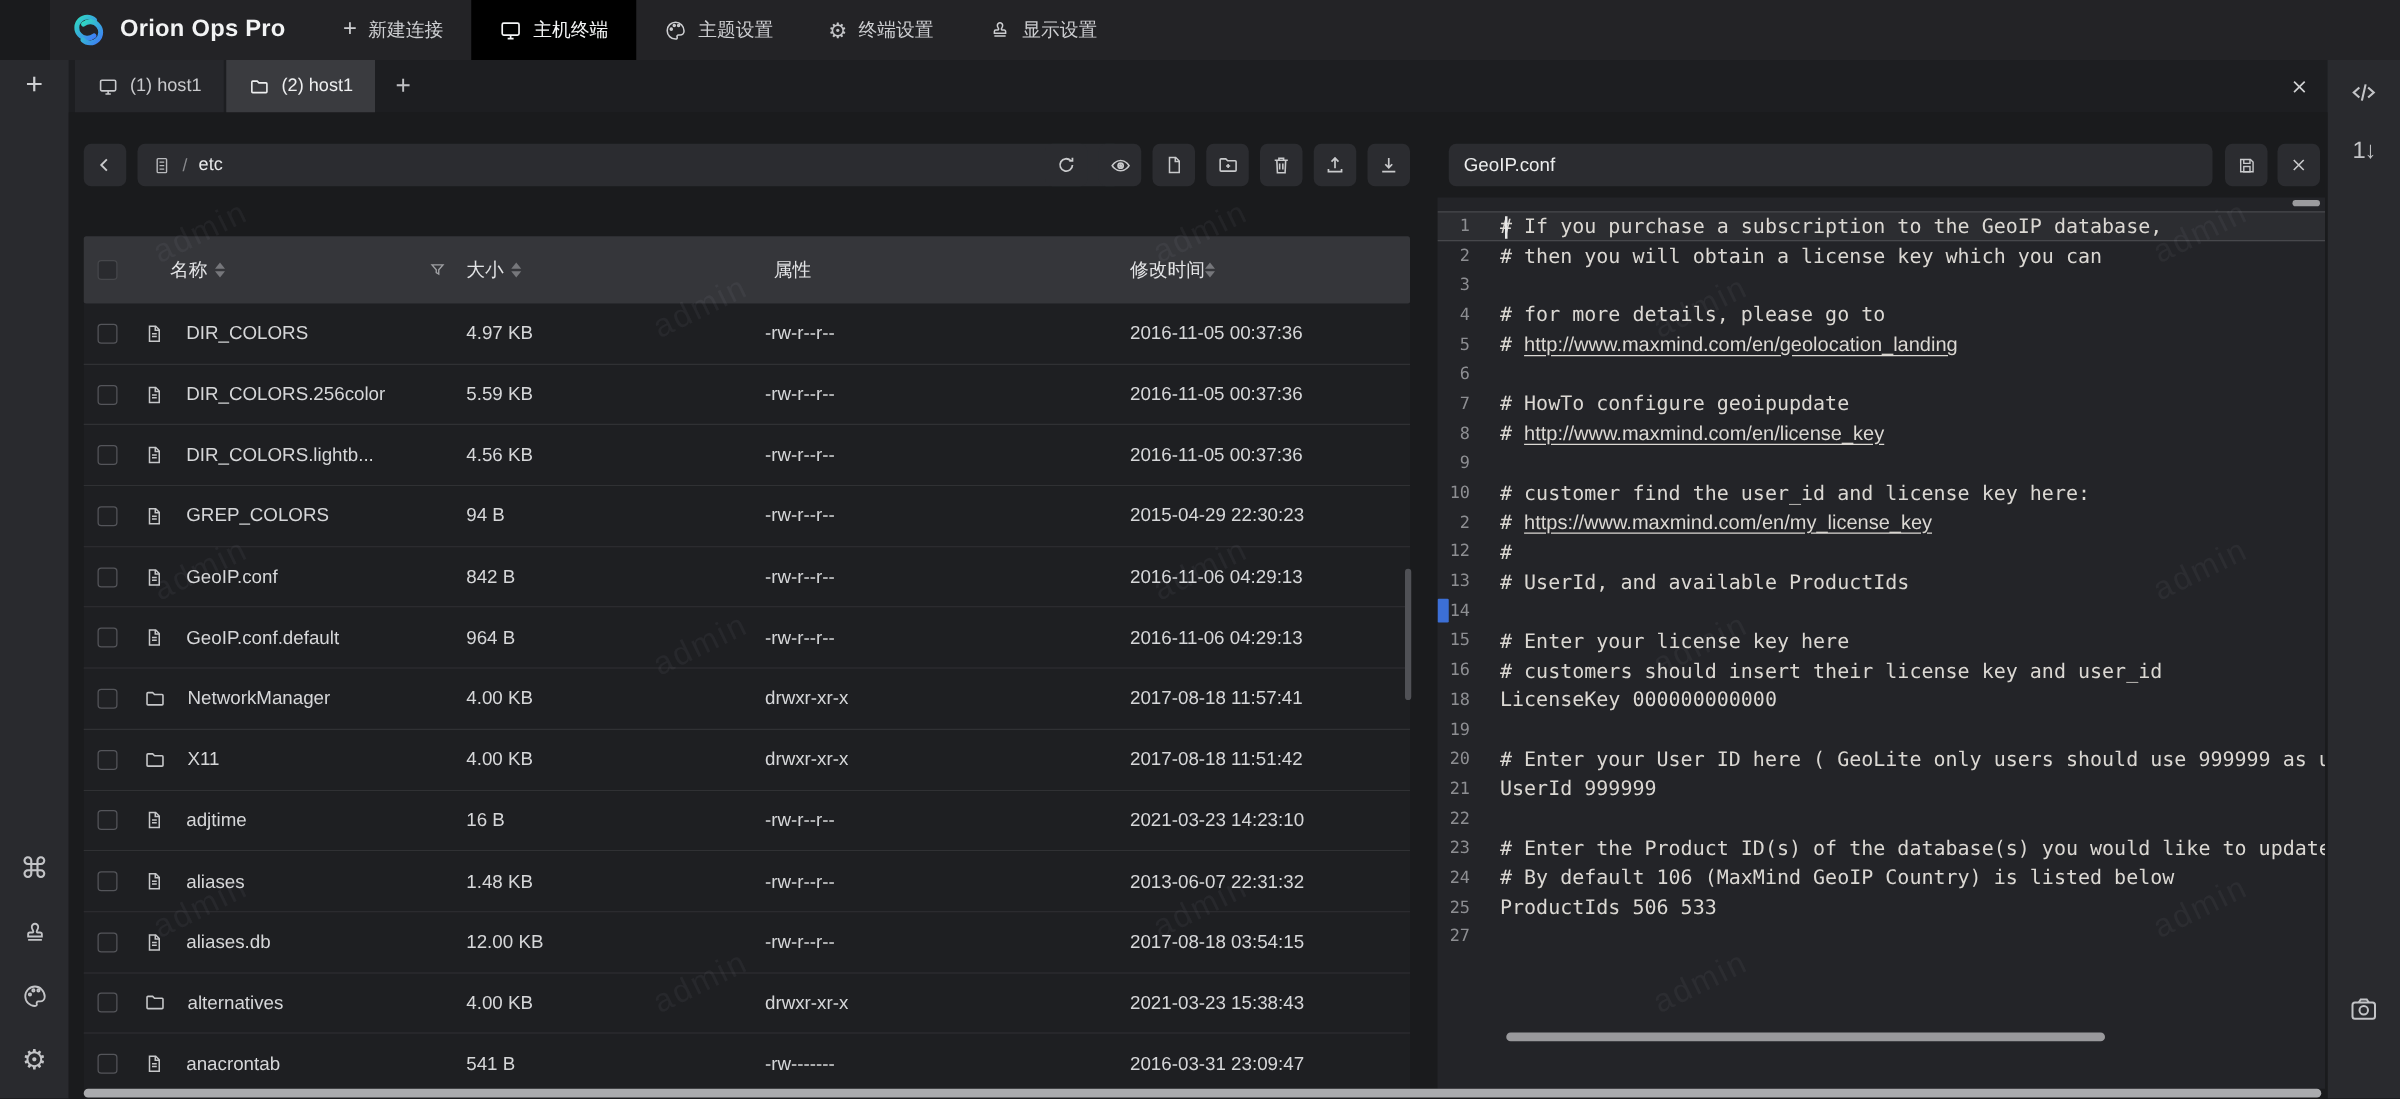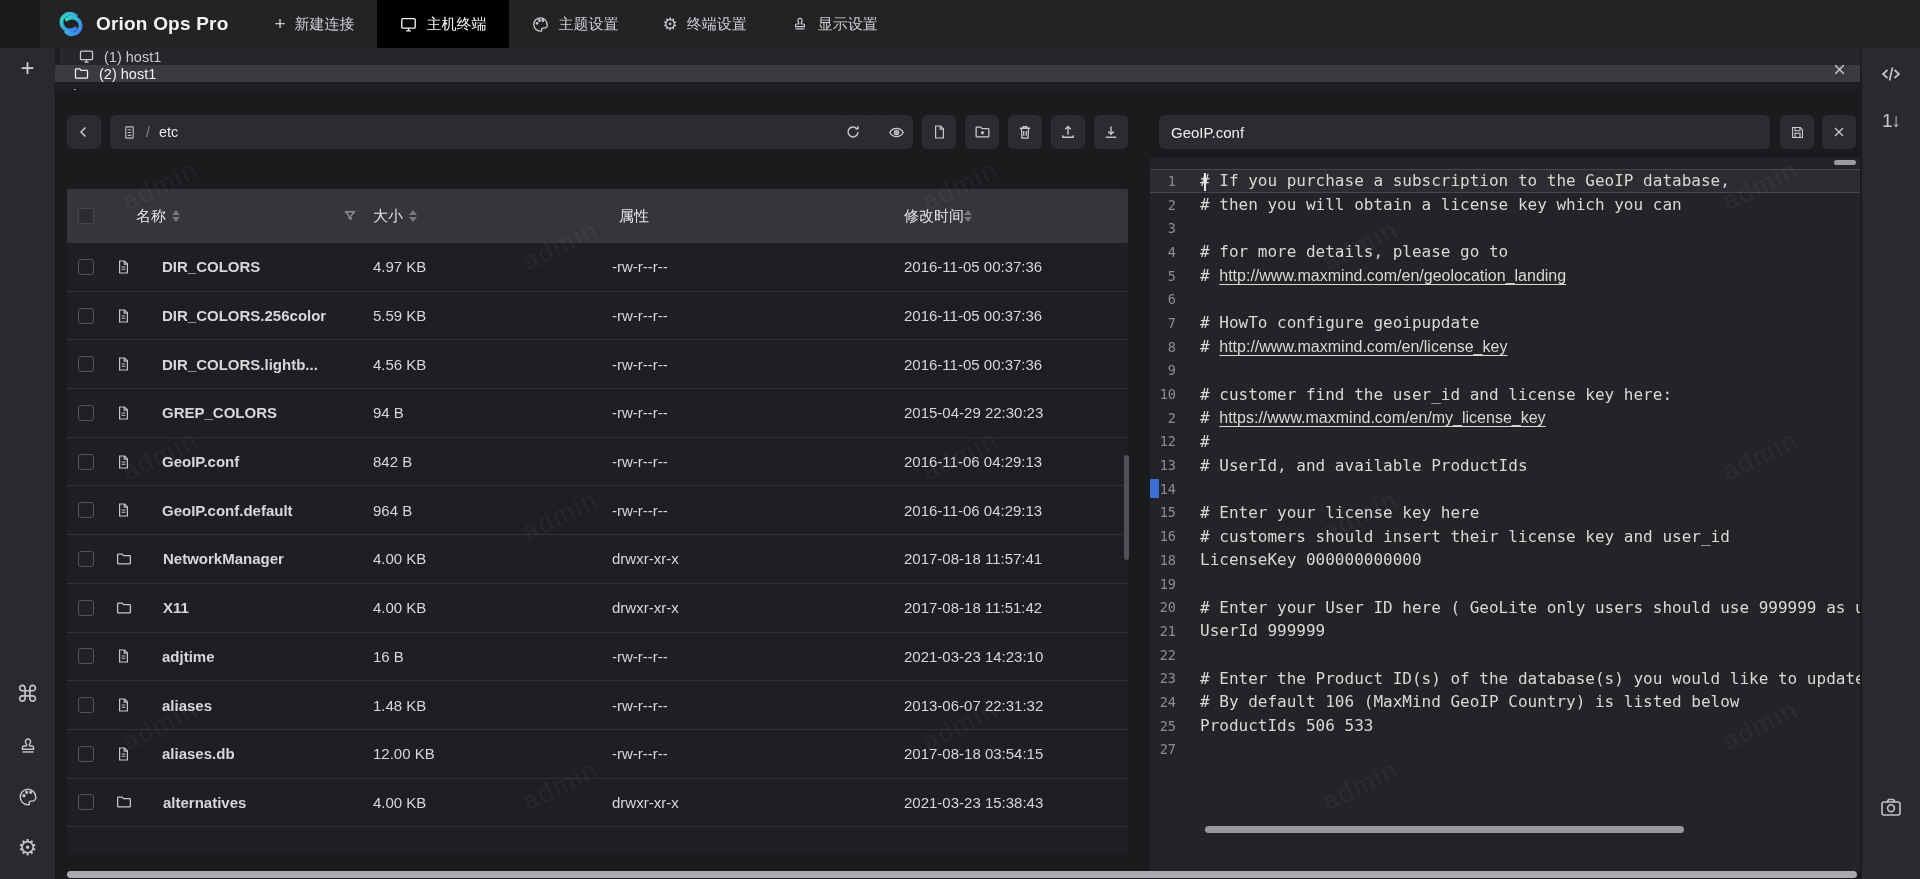--- a/index.html
+++ b/index.html
@@ -11,21 +11,21 @@
   .brand{display:flex;align-items:center;gap:10px;padding:0 14px 0 16px;}
   .brand .logo{width:30px;height:30px;display:block;}
   .brand .brand-name{font-size:19px;font-weight:bold;color:#f2f3f4;letter-spacing:.2px;white-space:nowrap;}
   .menu{display:flex;align-items:stretch;margin-left:10px;}
   .menu-item{display:flex;align-items:center;gap:9px;padding:0 22px;font-size:15px;color:#cdced1;cursor:pointer;white-space:nowrap;}
   .menu-item.active{background:#000000;color:#f5f6f7;}
   .menu-item .icn svg{display:block;}
   .topbar-right{margin-left:auto;display:flex;align-items:center;padding-right:18px;}
 
   
-  .tabrow{position:absolute;left:55px;top:48px;width:1807px;height:42px;background:#1d1e21;display:flex;align-items:stretch;flex-direction:column;}
+  .tabrow{position:absolute;left:55px;top:48px;width:1807px;height:42px;background:#1d1e21;display:flex;align-items:stretch;}
   .tab{display:flex;align-items:center;gap:9px;padding:0 18px;font-size:14.5px;color:#c9cacd;background:#26272b;margin-right:2px;cursor:pointer;white-space:nowrap;}
   .tab.active{background:#3a3b3f;color:#eeeff0;}
   .tab:first-child{margin-left:5px;}
   .add-tab{display:flex;align-items:center;justify-content:center;width:40px;font-size:21px;color:#c0c1c4;cursor:pointer;}
   .tabrow-close{position:absolute;right:14px;top:0;height:100%;display:flex;align-items:center;cursor:pointer;}
 
   
   .rail{position:absolute;top:48px;height:831px;background:#292a2e;display:flex;flex-direction:column;align-items:center;}
   .rail-left{left:0;width:55px;}
   .rail-right{left:1862px;width:58px;}
@@ -54,21 +54,21 @@
   
   .ftable{position:absolute;left:0;top:74px;width:1061px;}
   .frow,.fhead{display:grid;grid-template-columns:48px 258px 239px 292px 1fr;align-items:center;}
   .fhead{height:54px;background:#35363a;border-radius:2px;font-size:15px;color:#e3e4e6;}
   .frow{height:48.7px;background:#1e1f22;border-bottom:1px solid #303134;font-size:15px;color:#d6d7d9;cursor:pointer;}
   .frow.partial{height:27px;border-bottom:none;overflow:hidden;}
   .frow.partial .cell-name,.frow.partial .cell-cb{height:48.7px;}
   .cell-cb{display:flex;align-items:center;padding-left:11px;}
   .cbox{width:16px;height:16px;border:1px solid #54555a;border-radius:3px;background:#202124;cursor:pointer;}
   .fhead .cbox{background:#2a2b2f;border-color:#46474b;}
-  .cell-name{display:flex;align-items:center;gap:30px;overflow:hidden;white-space:nowrap;font-weight:bold;}
+  .cell-name{display:flex;align-items:center;gap:17px;overflow:hidden;white-space:nowrap;}
   .cell-name .icn{color:#c6c7c9;flex:0 0 auto;}
   .head-name{display:flex;align-items:center;gap:6px;padding-left:21px;padding-right:16px;}
   .head-name .grow{flex:1;}
   .head-size{display:flex;align-items:center;gap:6px;}
   .head-date{display:flex;align-items:center;gap:0;}
   .sorter{display:inline-flex;flex-direction:column;gap:2px;cursor:pointer;}
   .sorter i{display:block;width:0;height:0;border-left:4px solid transparent;border-right:4px solid transparent;}
   .sorter .up{border-bottom:5px solid #76777b;}
   .sorter .dn{border-top:5px solid #76777b;}
   .funnel{cursor:pointer;color:#9fa0a3;display:flex;}
@@ -541,20 +541,38 @@
     <svg width="18" height="18" viewBox="0 0 24 24" fill="none" stroke="currentColor" stroke-width="1.7">
                     <path d="M3.5 6.5c0-.6.4-1 1-1h5l2 2h8a1 1 0 0 1 1 1v9a1 1 0 0 1-1 1h-15a1 1 0 0 1-1-1z"></path>
                   </svg>
   </span>
                 <span>alternatives</span>
               </div>
               <div>4.00 KB</div>
               <div>drwxr-xr-x</div>
               <div class="cell-date">2021-03-23 15:38:43</div>
             </div>
+            <div class="frow">
+              <div class="cell-cb">
+                <span class="cbox"></span>
+              </div>
+              <div class="cell-name">
+                <span class="icn">
+    <svg width="17" height="18" viewBox="0 0 24 24" fill="none" stroke="currentColor" stroke-width="1.7">
+                    <path d="M6.5 3.5h7l4 4v13h-11z"></path>
+                    <path d="M13 3.5V8h4.5"></path>
+                    <path d="M9.3 12h5.4M9.3 15.2h5.4"></path>
+                  </svg>
+  </span>
+                <span>anacrontab</span>
+              </div>
+              <div>541 B</div>
+              <div>-rw-------</div>
+              <div class="cell-date">2016-03-31 23:09:47</div>
+            </div>
             <div class="frow partial">
               <div class="cell-cb"></div>
               <div class="cell-name">
                 <span></span>
               </div>
               <div></div>
               <div></div>
               <div class="cell-date"></div>
             </div>
           </div>

